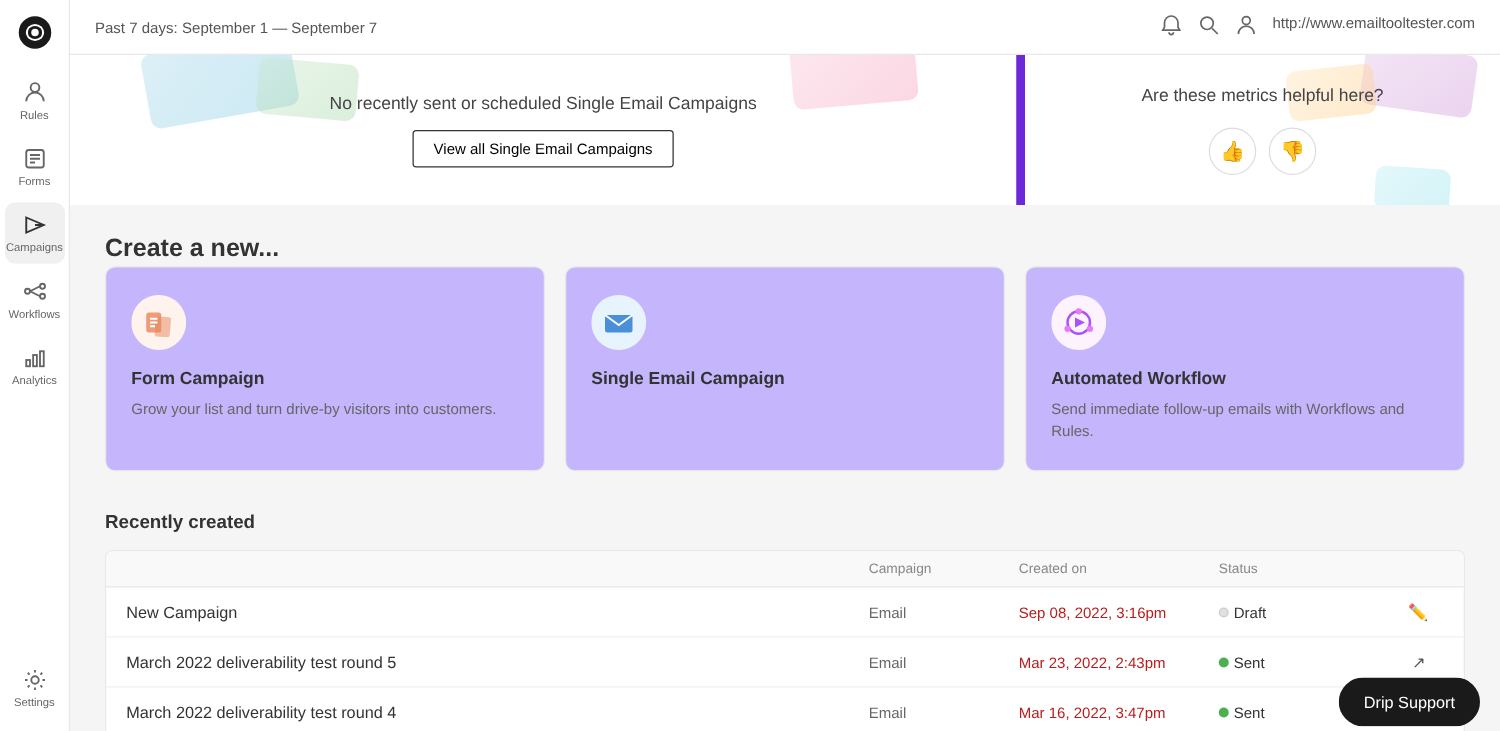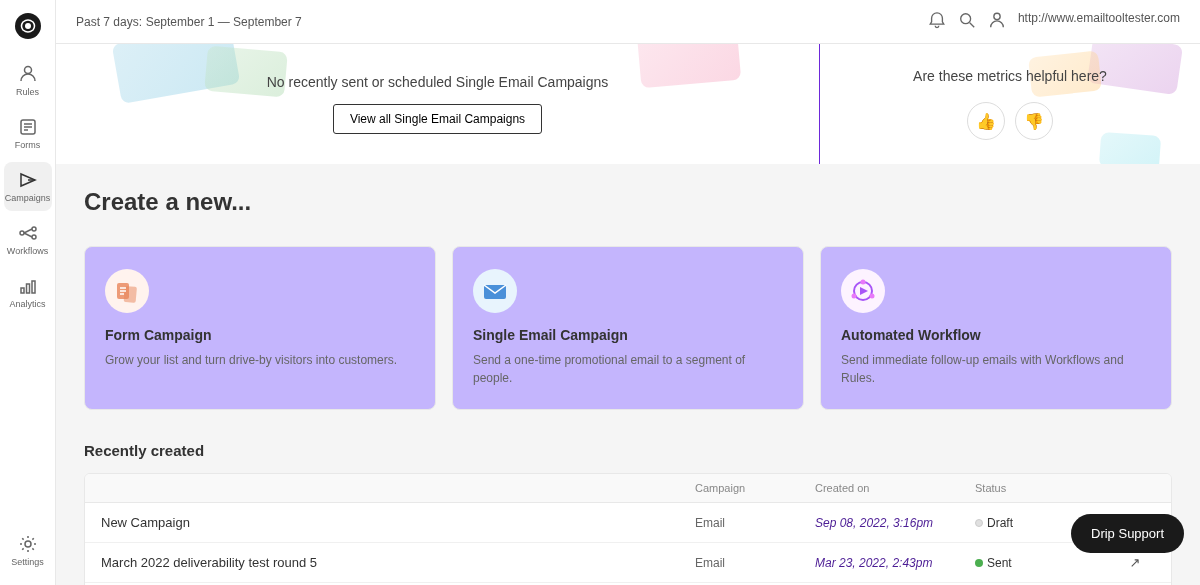--- a/index.html
+++ b/index.html
@@ -78,21 +78,21 @@
       position: relative;
       overflow: hidden;
     }
     .banner-left {
       flex: 1;
       padding: 30px 20px;
       display: flex;
       flex-direction: column;
       align-items: center;
       justify-content: center;
-      border-right: 1px solid #6d28d9;
+      border-right: 7px solid #6d28d9;
       min-height: 100px;
       position: relative;
     }
     .banner-right {
       width: 380px;
       padding: 20px;
       display: flex;
       flex-direction: column;
       align-items: center;
       justify-content: center;
@@ -129,21 +129,21 @@
       background: #fff;
       border-radius: 50%;
       cursor: pointer;
       display: flex; align-items: center; justify-content: center;
       font-size: 16px;
     }
 
     
     .main-body { padding: 24px 28px; }
 
-    .create-new-title { font-size: 24px; font-weight: 700; margin-bottom: 30px; }
+    .create-new-title { font-size: 20px; font-weight: 700; margin-bottom: 2px; }
 
     .cards-row { display: flex; gap: 16px; margin-bottom: 32px; }
     .card {
       background: #c4b5fd;
       border: 1px solid #e8e8e8;
       border-radius: 8px;
       padding: 22px 20px;
       flex: 1;
       cursor: pointer;
     }
@@ -166,31 +166,31 @@
     .table-row {
       display: grid;
       grid-template-columns: 1fr 120px 160px 140px 40px;
       padding: 12px 16px;
       border-bottom: 1px solid #f0f0f0;
       align-items: center;
     }
     .table-row:last-child { border-bottom: none; }
     .row-name { font-size: 13px; font-weight: 500; }
     .row-campaign { font-size: 12px; color: #666; }
-    .row-date { font-size: 12px; color: #4c1d95; font-style: italic; }
+    .row-date { font-size: 12px; color: #b91c1c; }
     .row-status { display: flex; align-items: center; gap: 4px; font-size: 12px; }
     .status-dot { width: 8px; height: 8px; border-radius: 50%; }
     .status-dot.sent { background: #4caf50; }
     .status-dot.draft { background: #e0e0e0; border: 1px solid #ccc; }
     .row-action { display: flex; justify-content: center; cursor: pointer; color: #555; }
 
     
     .drip-support-btn {
       position: fixed;
-      bottom: 32px;
+      bottom: 4px;
       right: 16px;
       background: #1a1a1a;
       color: #fff;
       padding: 12px 20px;
       border-radius: 24px;
       font-size: 13px;
       font-weight: 500;
       cursor: pointer;
       z-index: 100;
     }
@@ -344,21 +344,20 @@
 
         <div class="card">
           <div class="card-icon">
             <svg width="44" height="44" viewBox="0 0 44 44" fill="none">
               <circle cx="22" cy="22" r="22" fill="#e8f4fd"></circle>
               <rect x="11" y="16" width="22" height="14" rx="2" fill="#4a90d9"></rect>
               <polyline points="11,16 22,24 33,16" fill="none" stroke="white" stroke-width="1.5"></polyline>
             </svg>
           </div>
           <h3 class="card-title">Single Email Campaign</h3>
-          <p class="card-desc">Send a one-time promotional email to a segment of people.</p>
         </div>
 
         <div class="card">
           <div class="card-icon">
             <svg width="44" height="44" viewBox="0 0 44 44" fill="none">
               <circle cx="22" cy="22" r="22" fill="#fdf3ff"></circle>
               <circle cx="22" cy="22" r="9" fill="none" stroke="#a855f7" stroke-width="2"></circle>
               <polygon points="19,18 27,22 19,26" fill="#a855f7"></polygon>
               <circle cx="22" cy="13" r="2.5" fill="#e879f9"></circle>
               <circle cx="31" cy="27" r="2.5" fill="#e879f9"></circle>

